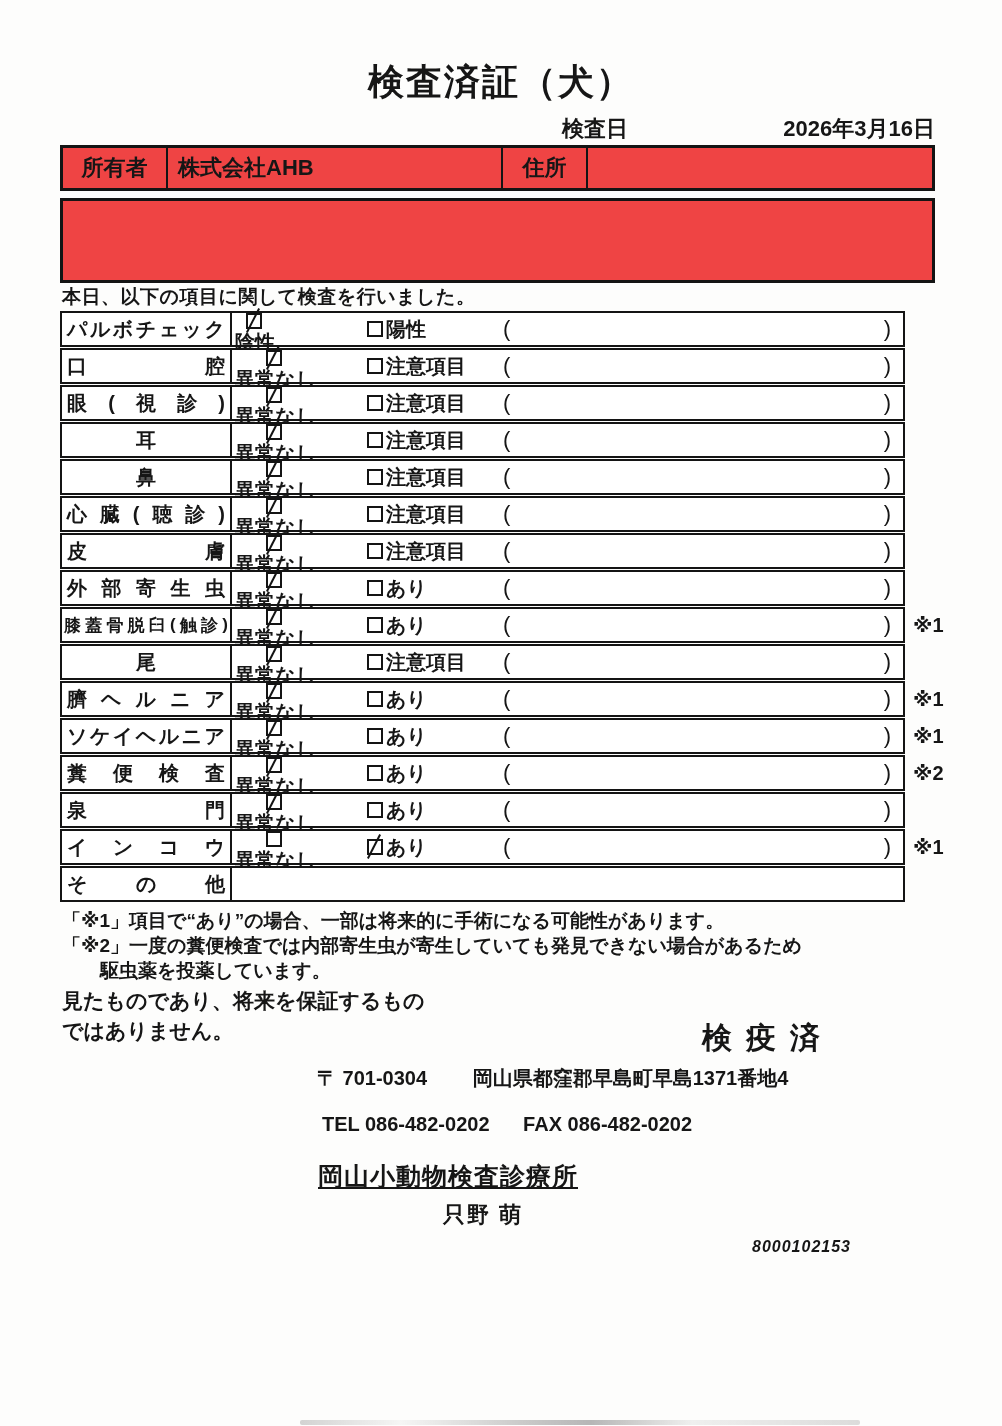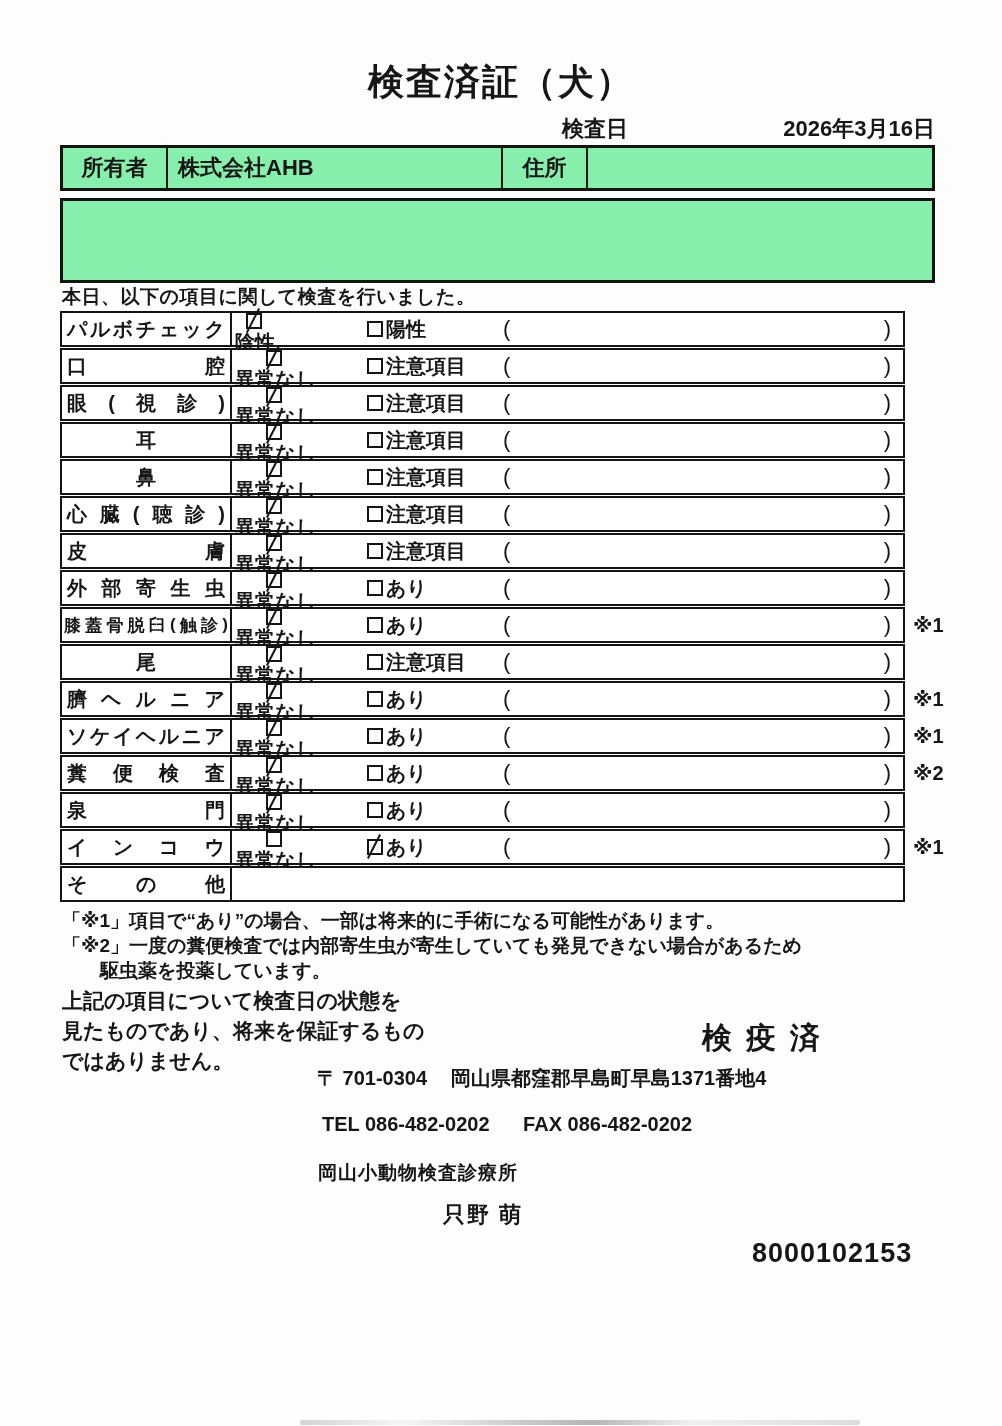--- a/index.html
+++ b/index.html
@@ -9,21 +9,21 @@
     position:relative;overflow:hidden;
   }
   .abs{position:absolute;}
 
   
   .title{top:58px;left:0;width:1002px;text-align:center;font-size:36px;font-weight:700;letter-spacing:2px;}
   .insp-date-label{top:114px;left:562px;font-size:22px;font-weight:700;}
   .insp-date-value{top:114px;right:67px;font-size:22px;font-weight:600;}
 
   
-  .hbox{left:60px;width:875px;border:3px solid #141414;box-sizing:border-box;background:#86efac;}
+  .hbox{left:60px;width:875px;border:3px solid #141414;box-sizing:border-box;background:#ef4444;}
   .hbox1{top:145px;height:46px;display:flex;}
   .hbox2{top:198px;height:85px;display:flex;flex-direction:column;}
   .hrow{display:flex;flex:1;}
   .hrow + .hrow{border-top:2px solid #141414;}
   .hcell{display:flex;align-items:center;box-sizing:border-box;font-size:22px;overflow:hidden;white-space:nowrap;}
   .hcell.bordered{border-right:2px solid #141414;}
   .hlabel{justify-content:center;font-weight:700;}
   .hvalue{padding-left:10px;font-weight:600;}
   .w-105{width:105px;flex:none;}
   .w-335{width:335px;flex:none;}
@@ -65,26 +65,26 @@
   .note-line.indent{margin-left:38px;}
 
   
   .disclaimer{top:986px;left:62px;font-size:21px;font-weight:700;line-height:30px;}
 
   
   .stamp{top:1018px;left:702px;font-size:30px;font-weight:700;letter-spacing:14px;white-space:nowrap;}
 
   
   .postal-row{top:1065px;left:317px;font-size:20px;font-weight:600;white-space:nowrap;}
-  .postal-row .addr{margin-left:18px;}
+  .postal-row .addr{margin-left:40px;}
   .tel-row{top:1113px;left:322px;font-size:20px;font-weight:600;white-space:nowrap;}
   .tel-row .fax{margin-left:28px;}
-  .clinic-name{top:1160px;left:318px;font-size:19px;font-weight:700;letter-spacing:1px;}
+  .clinic-name{top:1160px;left:318px;font-size:25px;font-weight:700;letter-spacing:1px;text-decoration:underline;}
   .vet-name{top:1200px;left:443px;font-size:22px;font-weight:600;letter-spacing:2px;}
-  .serial{top:1238px;left:752px;font-size:27px;font-weight:600;letter-spacing:1px;}
+  .serial{top:1238px;left:752px;font-size:16px;font-weight:600;letter-spacing:1px;font-style:italic;}
 
   
   .artifact-bottom{left:300px;bottom:1px;width:560px;height:5px;border-radius:2px;
     background:linear-gradient(90deg,rgba(20,20,20,.18) 0%,rgba(20,20,20,.03) 18%,rgba(20,20,20,.22) 40%,rgba(20,20,20,.30) 52%,rgba(20,20,20,.06) 70%,rgba(20,20,20,.14) 100%);
     filter:blur(.6px);}
 </style>
 </head>
 <body>
 
 <div class="abs title">検査済証（犬）</div>
@@ -450,21 +450,20 @@
   </div>
 </div>
 
 <div class="abs notes">
   <div class="note-line">「※1」項目で“あり”の場合、一部は将来的に手術になる可能性があります。</div>
   <div class="note-line">「※2」一度の糞便検査では内部寄生虫が寄生していても発見できない場合があるため</div>
   <div class="note-line indent">駆虫薬を投薬しています。</div>
 </div>
 
 <div class="abs disclaimer">
-  <div>上記の項目について検査日の状態を</div>
   <div>見たものであり、将来を保証するもの</div>
   <div>ではありません。</div>
 </div>
 
 <div class="abs stamp">検疫済</div>
 
 <div class="abs postal-row">
   <span>〒 701-0304</span>
   <span class="addr">岡山県都窪郡早島町早島1371番地4</span>
 </div>

